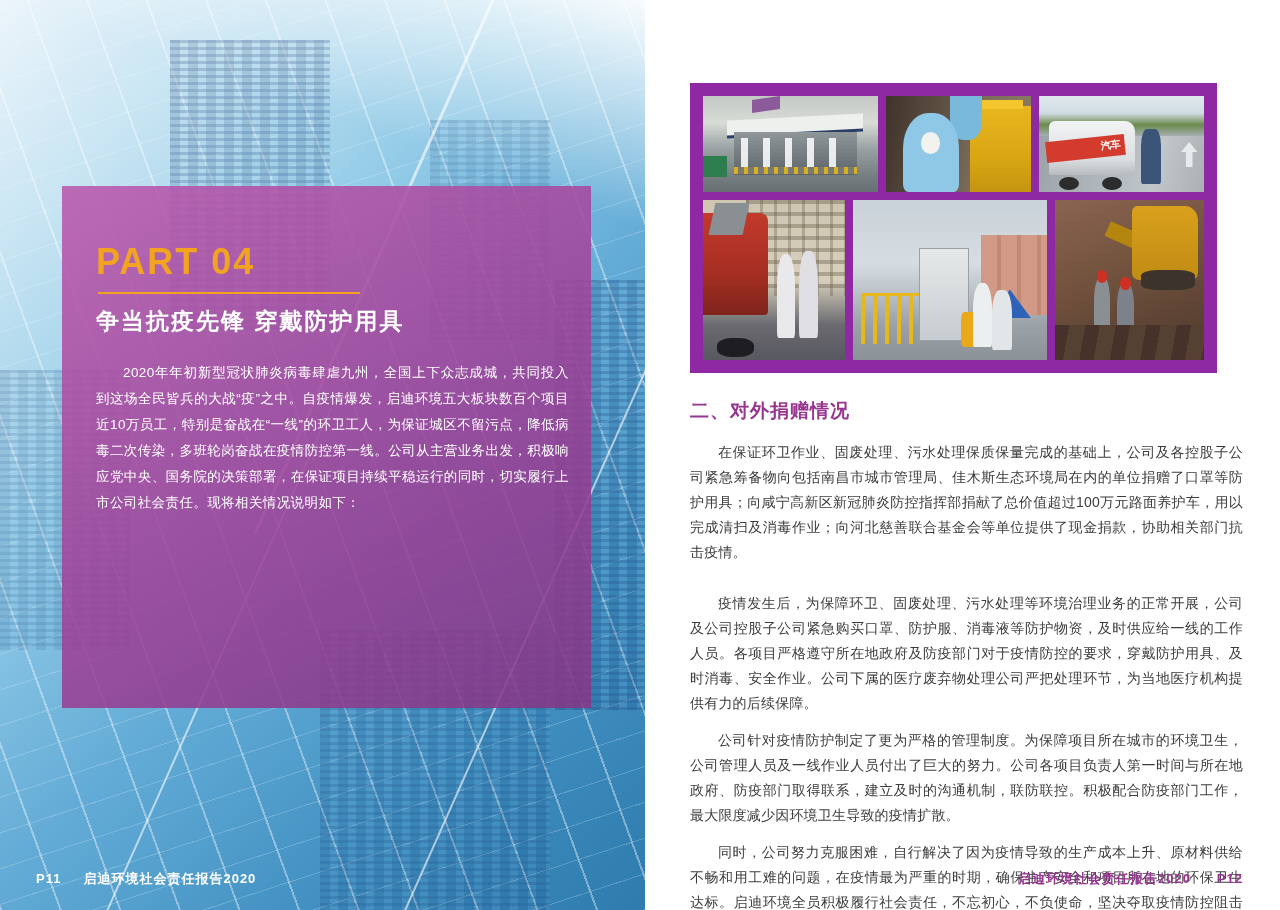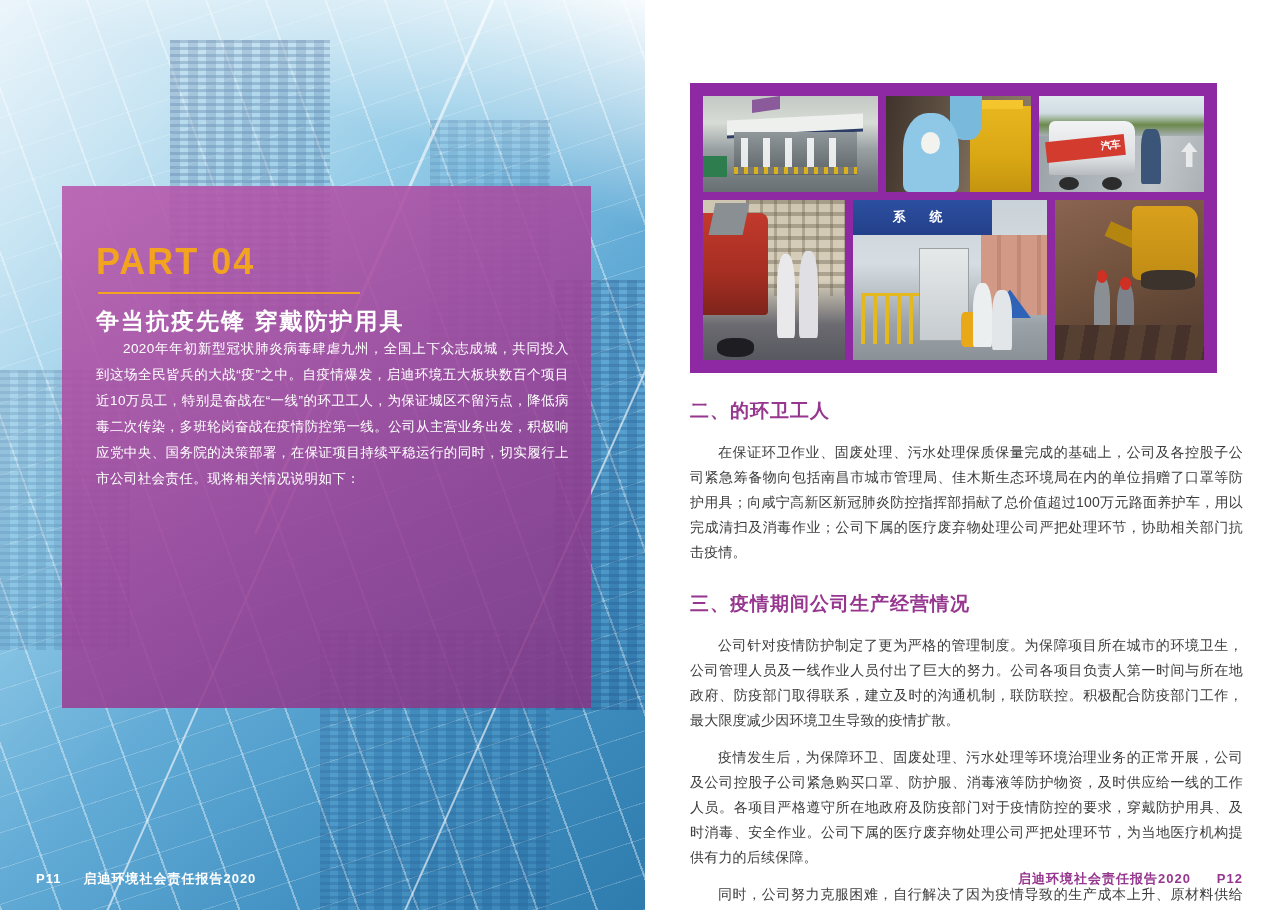--- a/index.html
+++ b/index.html
@@ -28,21 +28,21 @@
   .g3{left:520px;top:300px;width:2px;height:700px;}
 
   
   .overlay-panel{position:absolute;left:62px;top:186px;width:529px;height:522px;
     background:linear-gradient(150deg, rgba(185,92,175,.90) 0%, rgba(157,64,150,.87) 55%, rgba(132,52,132,.86) 100%);
     box-sizing:border-box;padding:58px 22px 8px 34px;color:#ffffff;}
   .part-label{font-size:36px;font-weight:800;letter-spacing:2px;color:#F2A31F;line-height:1;}
   .part-divider{width:262px;height:2px;background:#F2A31F;margin:12px 0 14px 2px;}
   .page-title{font-size:23px;font-weight:700;letter-spacing:2px;line-height:1.2;}
   .lp-body{font-size:13.5px;line-height:26px;text-align:justify;text-indent:2em;
-    letter-spacing:.4px;}
+    letter-spacing:.4px;margin-top:24px;}
   .lp-h2{font-size:19px;font-weight:600;letter-spacing:1px;margin-top:32px;}
   .lp-body2{font-size:13.5px;line-height:26px;text-align:justify;text-indent:2em;
     letter-spacing:.4px;margin-top:20px;}
 
   .left-footer{position:absolute;left:36px;bottom:22px;color:#ffffff;font-size:13px;
     font-weight:700;letter-spacing:1px;}
   .left-footer .sep{display:inline-block;width:22px;}
 
   
   .right-page{position:absolute;left:645px;top:0;width:635px;height:910px;background:#ffffff;}
@@ -179,21 +179,20 @@
       <div class="crow crow2">
         <div class="ph ph4">
           <span class="windows"></span>
           <span class="truck"></span>
           <span class="hopper"></span>
           <span class="w1"></span>
           <span class="w2"></span>
           <span class="bags"></span>
         </div>
         <div class="ph ph5">
-          <span class="band">系 统</span>
           <span class="blds"></span>
           <span class="tent"></span>
           <span class="cab"></span>
           <span class="rail"></span>
           <span class="cart"></span>
           <span class="w1"></span>
           <span class="w2"></span>
         </div>
         <div class="ph ph6">
           <span class="arm"></span>
@@ -202,26 +201,25 @@
           <span class="w1"></span>
           <span class="w2"></span>
           <span class="h1"></span>
           <span class="h2"></span>
           <span class="mud"></span>
         </div>
       </div>
     </div>
 
     <div class="rp-content">
-      <div class="rp-h2">二、的环卫工人</div>
-      <p class="rp-p">在保证环卫作业、固废处理、污水处理保质保量完成的基础上，公司及各控股子公司紧急筹备物向包括南昌市城市管理局、佳木斯生态环境局在内的单位捐赠了口罩等防护用具；向咸宁高新区新冠肺炎防控指挥部捐献了总价值超过100万元路面养护车，用以完成清扫及消毒作业；公司下属的医疗废弃物处理公司严把处理环节，协助相关部门抗击疫情。</p>
+      <div class="rp-h2">二、对外捐赠情况</div>
+      <p class="rp-p">在保证环卫作业、固废处理、污水处理保质保量完成的基础上，公司及各控股子公司紧急筹备物向包括南昌市城市管理局、佳木斯生态环境局在内的单位捐赠了口罩等防护用具；向咸宁高新区新冠肺炎防控指挥部捐献了总价值超过100万元路面养护车，用以完成清扫及消毒作业；向河北慈善联合基金会等单位提供了现金捐款，协助相关部门抗击疫情。</p>
       <div class="rp-gap"></div>
-      <div class="rp-h2">三、疫情期间公司生产经营情况</div>
+      <p class="rp-p">疫情发生后，为保障环卫、固废处理、污水处理等环境治理业务的正常开展，公司及公司控股子公司紧急购买口罩、防护服、消毒液等防护物资，及时供应给一线的工作人员。各项目严格遵守所在地政府及防疫部门对于疫情防控的要求，穿戴防护用具、及时消毒、安全作业。公司下属的医疗废弃物处理公司严把处理环节，为当地医疗机构提供有力的后续保障。</p>
       <p class="rp-p">公司针对疫情防护制定了更为严格的管理制度。为保障项目所在城市的环境卫生，公司管理人员及一线作业人员付出了巨大的努力。公司各项目负责人第一时间与所在地政府、防疫部门取得联系，建立及时的沟通机制，联防联控。积极配合防疫部门工作，最大限度减少因环境卫生导致的疫情扩散。</p>
-      <p class="rp-p">疫情发生后，为保障环卫、固废处理、污水处理等环境治理业务的正常开展，公司及公司控股子公司紧急购买口罩、防护服、消毒液等防护物资，及时供应给一线的工作人员。各项目严格遵守所在地政府及防疫部门对于疫情防控的要求，穿戴防护用具、及时消毒、安全作业。公司下属的医疗废弃物处理公司严把处理环节，为当地医疗机构提供有力的后续保障。</p>
       <p class="rp-p">同时，公司努力克服困难，自行解决了因为疫情导致的生产成本上升、原材料供给不畅和用工难的问题，在疫情最为严重的时期，确保生产安全和项目所在地的环保卫生达标。启迪环境全员积极履行社会责任，不忘初心，不负使命，坚决夺取疫情防控阻击战的全面胜利。</p>
     </div>
 
     <div class="right-footer">
       <span>启迪环境社会责任报告2020</span><span class="sep"></span><span>P12</span>
     </div>
   </div>
 
 </div>
 

